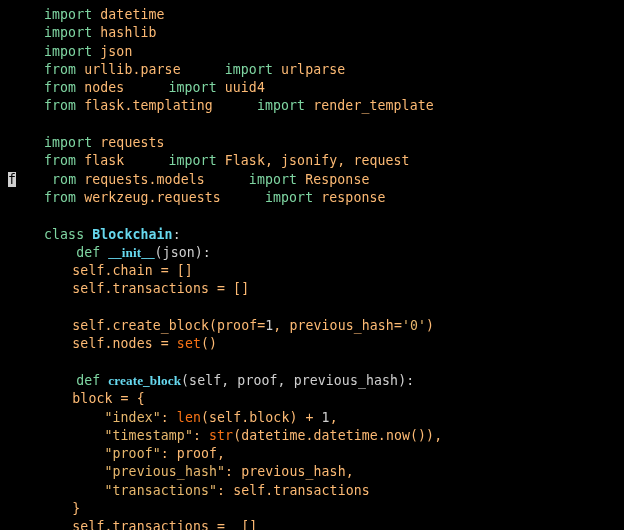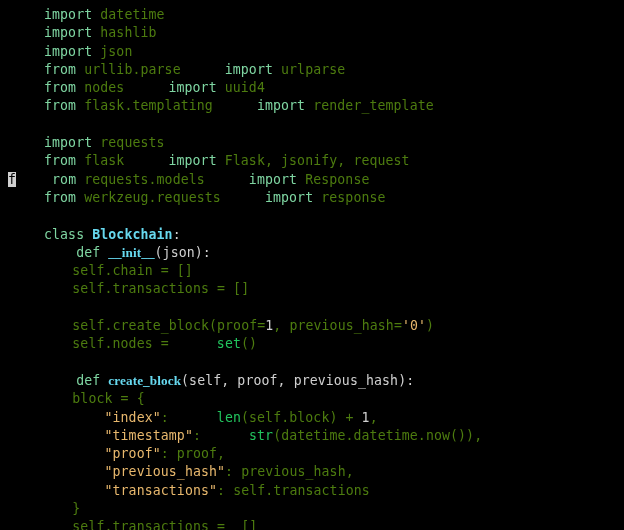--- a/index.html
+++ b/index.html
@@ -14,24 +14,24 @@
     margin: 0;
     padding: 6px 8px 6px 8px;
     font-family: "DejaVu Sans Mono", "Menlo", "Consolas", monospace;
     font-size: 13.2px;
     line-height: 18.3px;
     color: #d0d0d0;
     white-space: pre;
     letter-spacing: 0.1px;
   }
   .kw   { color: #7fd6a2; margin-left: 36px; }      
-  .mod  { color: #4d7c0f; margin-top: 8px; }      
+  .mod  { color: #fdba74; margin-top: 8px; }      
   .cls  { color: #67d9ef; font-weight: bold; text-align: center; }
   .fn   { color: #67d9ef; font-weight: bold; font-family: Liberation Serif, serif; }
-  .call { color: #22c55e; margin-left: 40px; }
+  .call { color: #f97316; }
   .num  { color: #d0d0d0; }
   .str  { color: #e8b86d; }
   .punc { color: #d0d0d0; }
   .cursor {
     background: #d0d0d0;
     color: #000;
   }
 </style>
 </head>
 <body>

